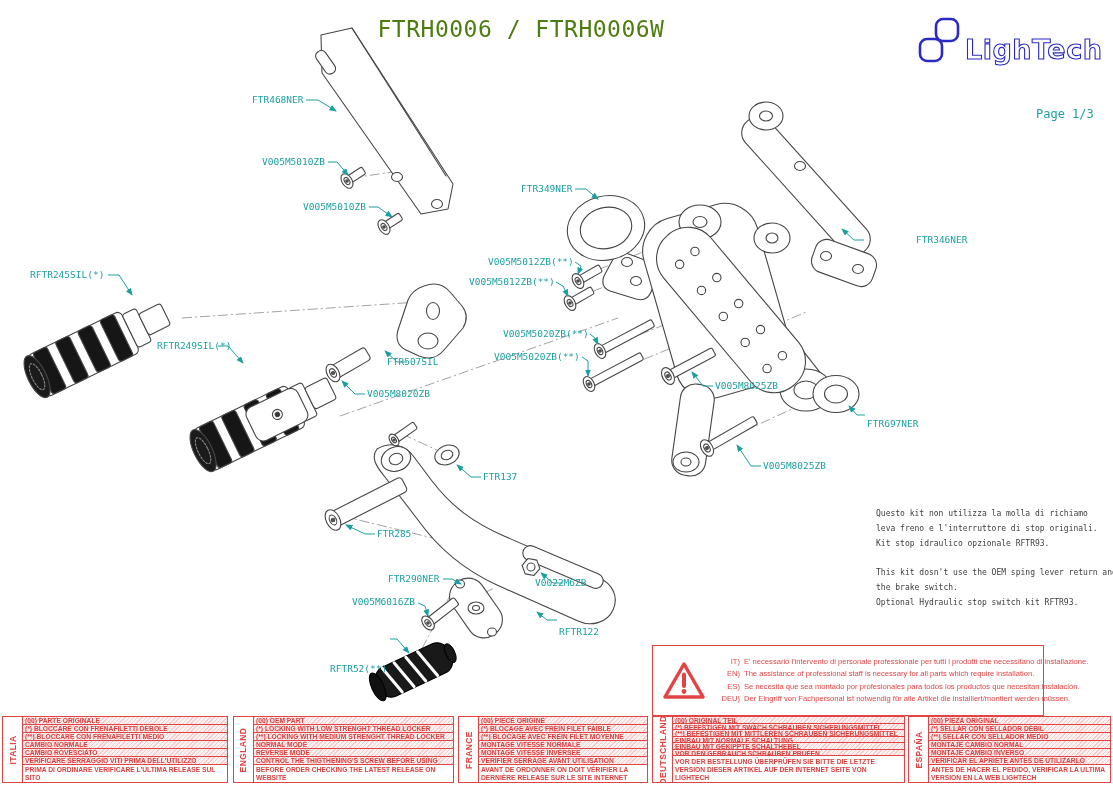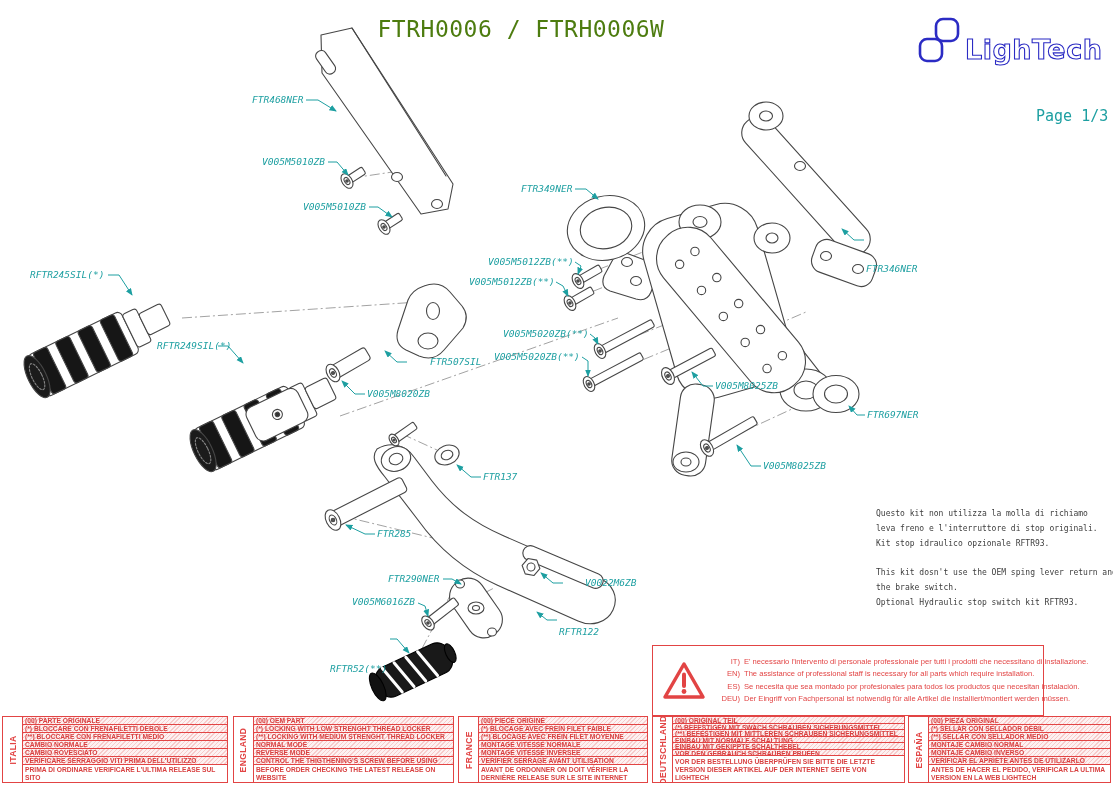--- a/index.html
+++ b/index.html
@@ -1,23 +1,23 @@
 <!DOCTYPE html>
 <html><head>
 <meta charset="utf-8">
 <style>
   html,body{margin:0;padding:0;background:#fff;}
   .page{position:relative;width:1113px;height:785px;background:#fff;overflow:hidden;
         font-family:"DejaVu Sans Mono",monospace;}
   .title{position:absolute;left:356px;top:16px;width:330px;text-align:center;
          font-size:23px;color:#4d7c0f;letter-spacing:.5px;white-space:nowrap;}
   .logo-svg{position:absolute;left:915px;top:12px;}
-  .page-indicator{position:absolute;left:1036px;top:107px;font-size:15px;color:#1D9FA1;}
+  .page-indicator{position:absolute;left:1036px;top:107px;font-size:12px;color:#1D9FA1;}
   #diagram{position:absolute;left:0;top:0;}
-  #labels .part-label{position:absolute;font-size:9.5px;color:#1D9FA1;white-space:nowrap;line-height:10px;font-style:italic;}
+  #labels .part-label{position:absolute;font-size:9.5px;color:#1D9FA1;white-space:nowrap;line-height:10px;}
   .notes{position:absolute;left:876px;top:506px;font-size:8px;color:#3d3d3d;
          line-height:15px;white-space:nowrap;}
   .notes-gap{height:14px;}
   .warning-box{position:absolute;left:652px;top:645px;width:392px;height:71px;
                border:1.6px solid #E24444;box-sizing:border-box;display:flex;align-items:center;background:#fff;}
   .warn-tri{flex:0 0 auto;margin:0 8px 0 9px;}
   .warn-lines{flex:1;min-width:0;}
   .warn-line{display:flex;color:#E24444;font-family:"Liberation Sans",sans-serif;
              font-size:7.6px;line-height:12.2px;white-space:nowrap;}
   .warn-code{width:26px;text-align:right;margin-right:4px;flex:0 0 auto;}
@@ -305,35 +305,35 @@
         <polyline points="557,620 547,620 537,612" marker-end="url(#arrow)"></polyline>
         <polyline points="390,639 397,639 409,653" marker-end="url(#arrow)"></polyline>
       </g>
   </svg>
 
   <div id="labels">
       <span class="part-label" style="left: 252px; top: 95px;">FTR468NER</span>
       <span class="part-label" style="left: 262px; top: 157px;">V005M5010ZB</span>
       <span class="part-label" style="left: 303px; top: 202px;">V005M5010ZB</span>
       <span class="part-label" style="left: 521px; top: 184px;">FTR349NER</span>
-      <span class="part-label" style="left: 866px; top: 235px; margin-top: 29px;">FTR346NER</span>
+      <span class="part-label" style="left: 916px; top: 235px;">FTR346NER</span>
       <span class="part-label" style="left: 488px; top: 257px;">V005M5012ZB(**)</span>
       <span class="part-label" style="left: 469px; top: 277px;">V005M5012ZB(**)</span>
       <span class="part-label" style="left: 503px; top: 329px;">V005M5020ZB(**)</span>
       <span class="part-label" style="left: 494px; top: 352px;">V005M5020ZB(**)</span>
       <span class="part-label" style="left: 715px; top: 381px;">V005M8025ZB</span>
       <span class="part-label" style="left: 763px; top: 461px;">V005M8025ZB</span>
-      <span class="part-label" style="left: 867px; top: 410px;">FTR697NER</span>
+      <span class="part-label" style="left: 867px; top: 419px;">FTR697NER</span>
       <span class="part-label" style="left: 30px; top: 270px;">RFTR245SIL(*)</span>
       <span class="part-label" style="left: 140px; top: 341px; padding-left: 17px;">RFTR249SIL(*)</span>
-      <span class="part-label" style="left: 430px; top: 357px;">FTR507SIL</span>
+      <span class="part-label" style="left: 387px; top: 357px;">FTR507SIL</span>
       <span class="part-label" style="left: 367px; top: 389px;">V005M8020ZB</span>
       <span class="part-label" style="left: 483px; top: 472px;">FTR137</span>
       <span class="part-label" style="left: 377px; top: 529px;">FTR285</span>
-      <span class="part-label" style="left: 585px; top: 578px;">V0022M6ZB</span>
+      <span class="part-label" style="left: 535px; top: 578px;">V0022M6ZB</span>
       <span class="part-label" style="left: 388px; top: 574px;">FTR290NER</span>
       <span class="part-label" style="left: 352px; top: 597px;">V005M6016ZB</span>
       <span class="part-label" style="left: 559px; top: 615px; margin-top: 12px;">RFTR122</span>
       <span class="part-label" style="left: 330px; top: 664px;">RFTR52(**)</span>
     </div>
 
   <div class="notes">
     <div>
       <div>Questo kit non utilizza la molla di richiamo</div>
       <div>leva freno e l'interruttore di stop originali.</div>

